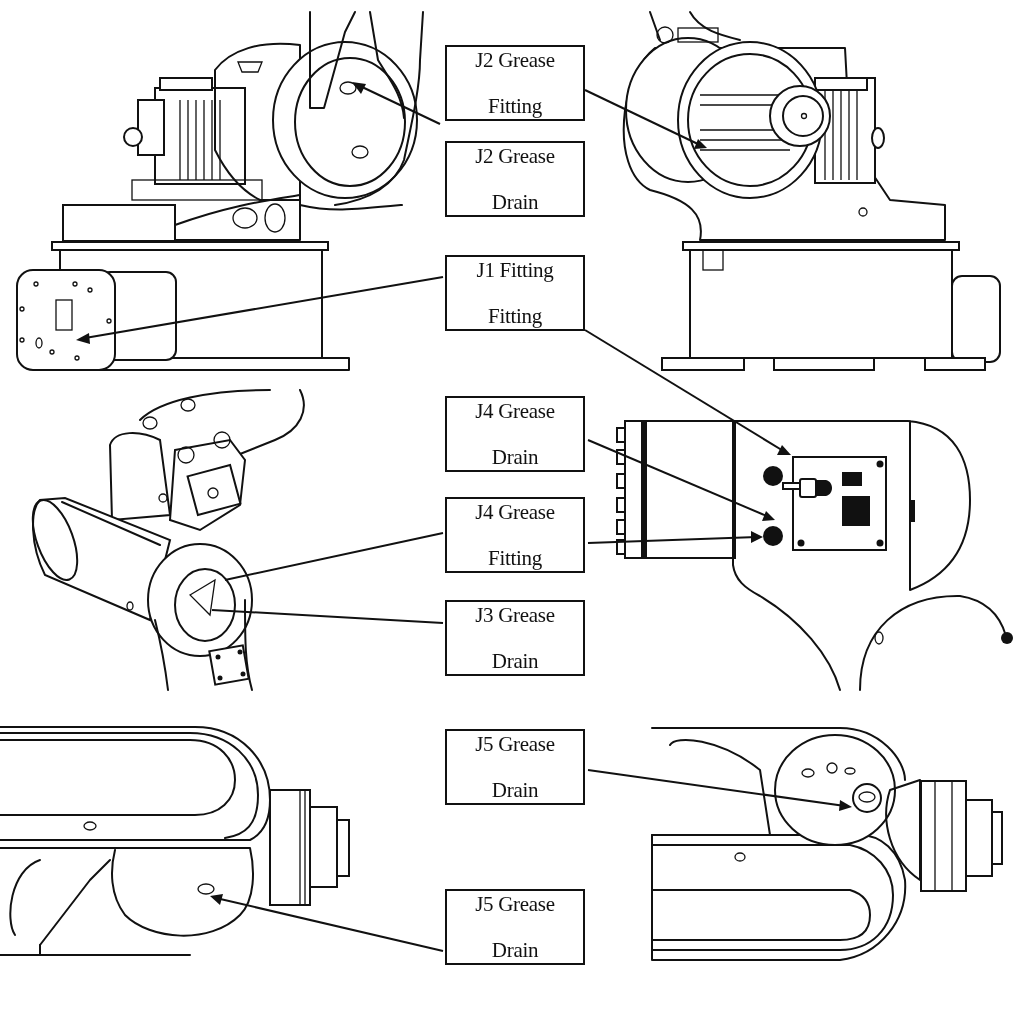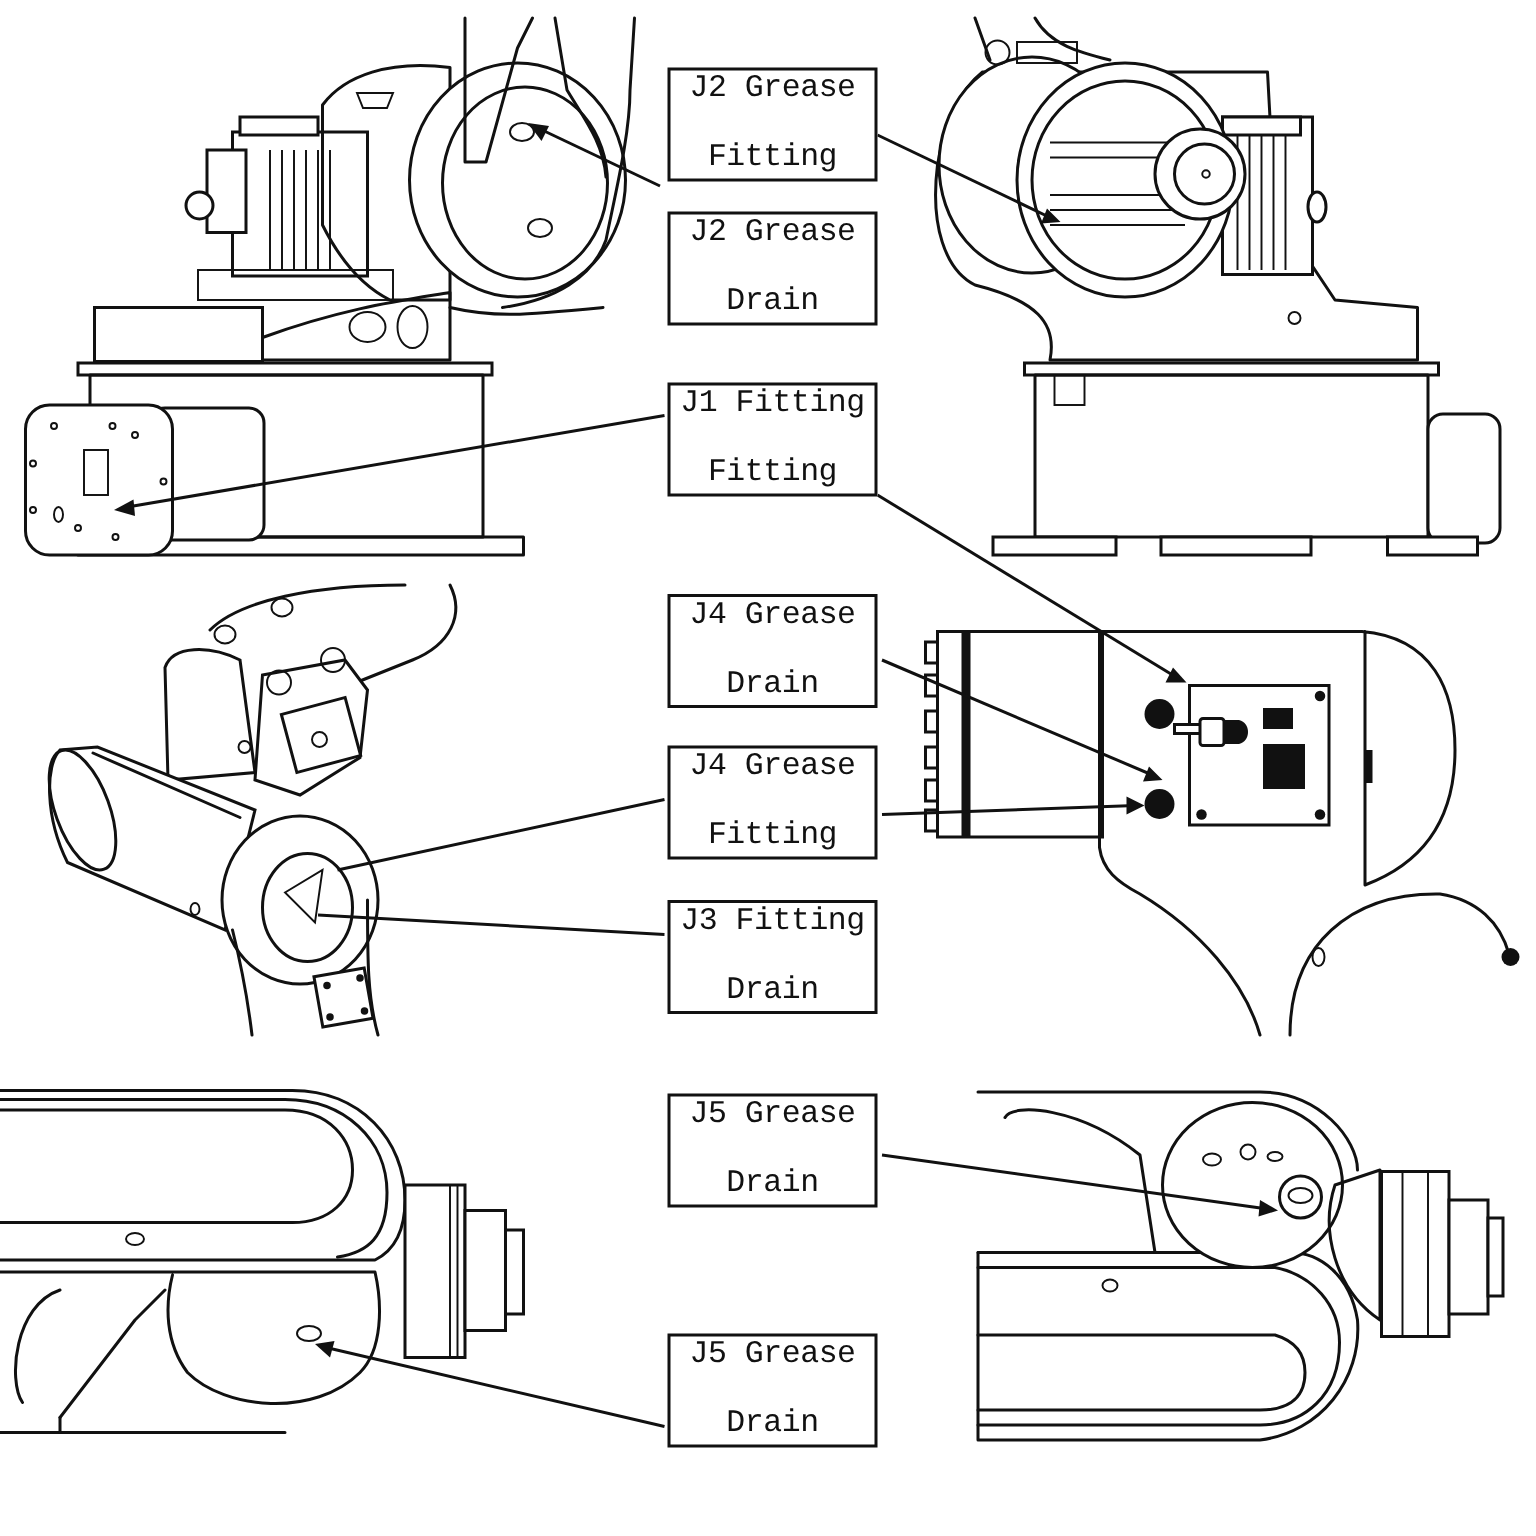--- a/index.html
+++ b/index.html
@@ -2,21 +2,21 @@
 <html><head>
 <meta charset="utf-8">
 <style>
   html, body { margin:0; padding:0; background:#ffffff; }
   body { width:1024px; height:1024px; position:relative; overflow:hidden; font-family:"DejaVu Sans", sans-serif; }
   #stage { position:absolute; left:0; top:0; width:1024px; height:1024px; }
   .label-box {
     position:absolute; width:140px; height:76px; box-sizing:border-box;
     border:2px solid #111; background:#fff;
     display:flex; flex-direction:column; align-items:center; justify-content:center;
-    font-family:Liberation Mono, monospace; font-size:21px; line-height:30px; color:#111;
+    font-family:Liberation Serif, serif; font-size:21px; line-height:30px; color:#111;
     letter-spacing:-0.3px;
     gap:16px;
   }
   .label-box span { display:block; }
   svg .ln { fill:none; stroke:#111; stroke-width:2; stroke-linejoin:round; stroke-linecap:round; }
   svg .thin { fill:none; stroke:#111; stroke-width:1.3; }
   svg .wf { fill:#fff; stroke:#111; stroke-width:2; }
   svg .blk { fill:#111; stroke:none; }
   svg .lead { fill:none; stroke:#111; stroke-width:2; }
 </style>
@@ -238,21 +238,21 @@
 </div>
 <div class="label-box" style="left:445px;top:396px">
   <span>J4 Grease</span>
   <span>Drain</span>
 </div>
 <div class="label-box" style="left:445px;top:497px">
   <span>J4 Grease</span>
   <span>Fitting</span>
 </div>
 <div class="label-box" style="left:445px;top:600px">
-  <span>J3 Fitting</span>
+  <span>J3 Grease</span>
   <span>Drain</span>
 </div>
 <div class="label-box" style="left:445px;top:729px">
   <span>J5 Grease</span>
   <span>Drain</span>
 </div>
 <div class="label-box" style="left:445px;top:889px">
   <span>J5 Grease</span>
   <span>Drain</span>
 </div>

